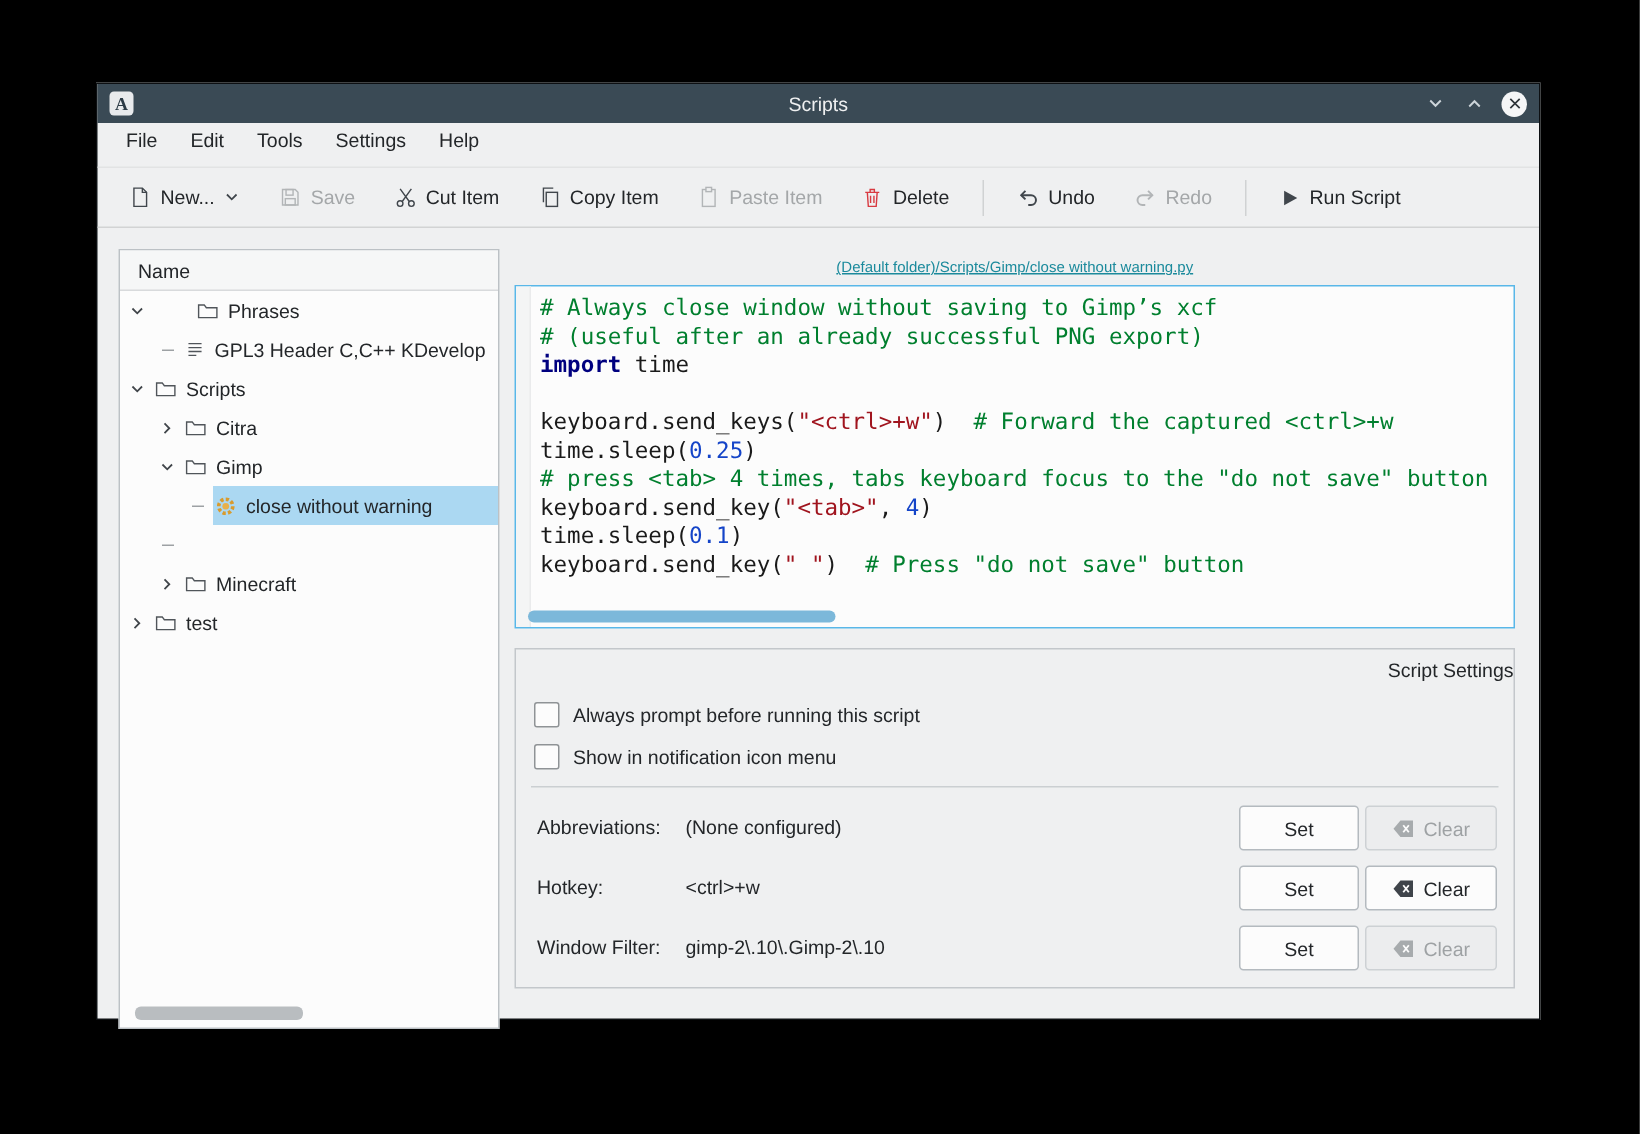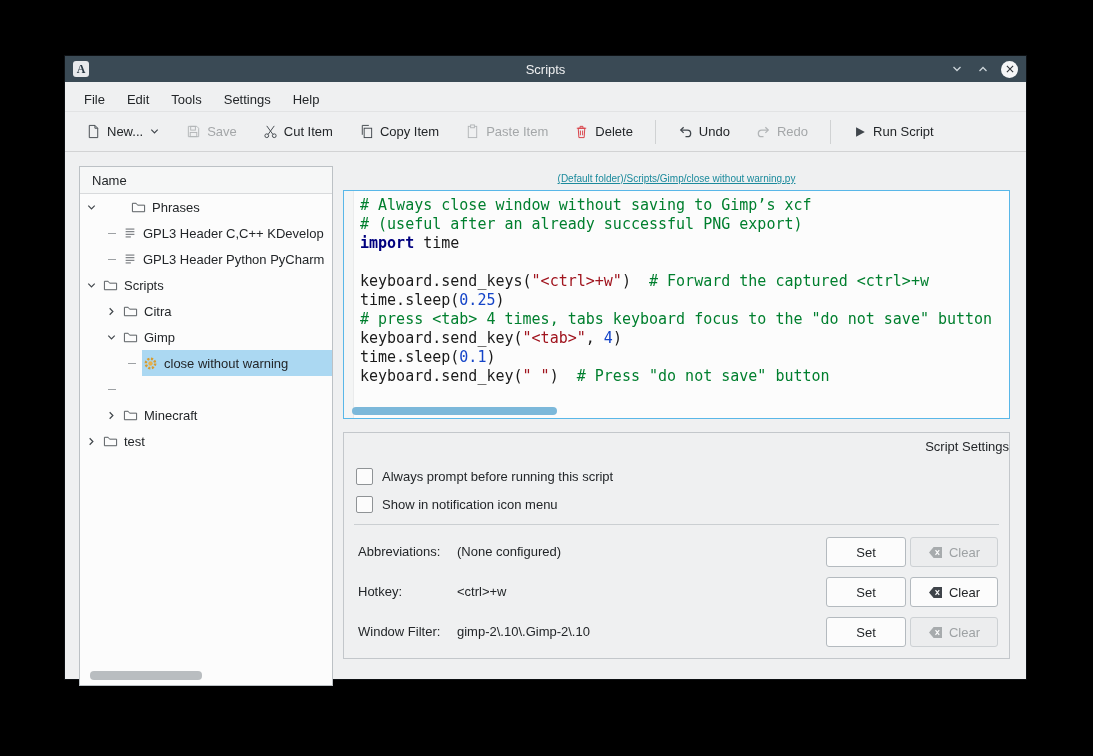--- a/index.html
+++ b/index.html
@@ -10,21 +10,21 @@
   
   .titlebar{height:26px;background:#3a4a55;display:flex;align-items:center;padding:0 8px;position:relative}
   .app-icon{width:16px;height:16px;background:#e8eaec;color:#2b3a45;font-weight:bold;font-size:12px;
     display:flex;align-items:center;justify-content:center;border-radius:3px;z-index:2;
     font-family:"Liberation Serif",serif}
   .title{position:absolute;left:0;right:0;text-align:center;color:#eff0f1;font-size:13px}
   .tb-controls{margin-left:auto;display:flex;align-items:center;gap:10px;z-index:2}
   .tb-winbtn{width:16px;height:16px;display:flex;align-items:center;justify-content:center;color:#ccd4d9}
   .close-btn{width:17px;height:17px;border-radius:50%;background:#f5f6f7;display:flex;align-items:center;justify-content:center}
   
-  .menubar{height:30px;display:flex;align-items:flex-end;padding-left:8px;border-bottom:1px solid #e2e3e4}
+  .menubar{height:30px;display:flex;align-items:flex-start;padding-left:8px;border-bottom:1px solid #e2e3e4}
   .menu-item{padding:4px 11px;font-size:13px;color:#232629}
   
   .toolbar{height:40px;display:flex;align-items:center;padding-left:12px;gap:8px;border-bottom:1px solid #d2d3d4}
   .tb-btn{display:flex;align-items:center;gap:6px;font-size:13px;color:#232629;padding:6px 9px}
   .tb-btn .tb-ic{display:flex;align-items:center;color:#40464c}
   .tb-btn.disabled{color:#a4a7a9}
   .tb-btn.disabled .tb-ic{color:#b2b5b7}
   .tb-sep{width:1px;height:24px;background:#d0d2d3;margin:0 5px}
   
   .tree-panel{position:absolute;left:14px;top:110px;width:254px;height:520px;background:#fcfcfc;border:1px solid #bcc1c5}
@@ -217,33 +217,20 @@
           </span>
           <span class="tree-cont">
             <span class="tree-ic">
               <svg viewBox="0 0 16 16" width="14" height="14">
                 <path d="M3 3.5h10M3 6.5h10M3 9.5h10M3 12.5h6" stroke="#50555a"></path>
               </svg>
             </span>
             <span>GPL3 Header C,C++ KDevelop</span>
           </span>
         </div>
-        <div class="tree-row" style="padding-left: 26px;">
-          <span class="tree-ch">
-            <span class="dash"></span>
-          </span>
-          <span class="tree-cont">
-            <span class="tree-ic">
-              <svg viewBox="0 0 16 16" width="14" height="14">
-                <path d="M3 3.5h10M3 6.5h10M3 9.5h10M3 12.5h6" stroke="#50555a"></path>
-              </svg>
-            </span>
-            <span>GPL3 Header Python PyCharm</span>
-          </span>
-        </div>
         <div class="tree-row" style="padding-left: 6px;">
           <span class="tree-ch">
             <svg viewBox="0 0 12 12" width="11" height="11">
               <path d="M2.5 4l3.5 3.5L9.5 4" fill="none" stroke="currentColor" stroke-width="1.3"></path>
             </svg>
           </span>
           <span class="tree-cont">
             <span class="tree-ic">
               <svg viewBox="0 0 16 16" width="15" height="15">
                 <path d="M1.5 12.5v-9h4l1.5 2h7.5v7z" fill="none" stroke="#50555a"></path>

